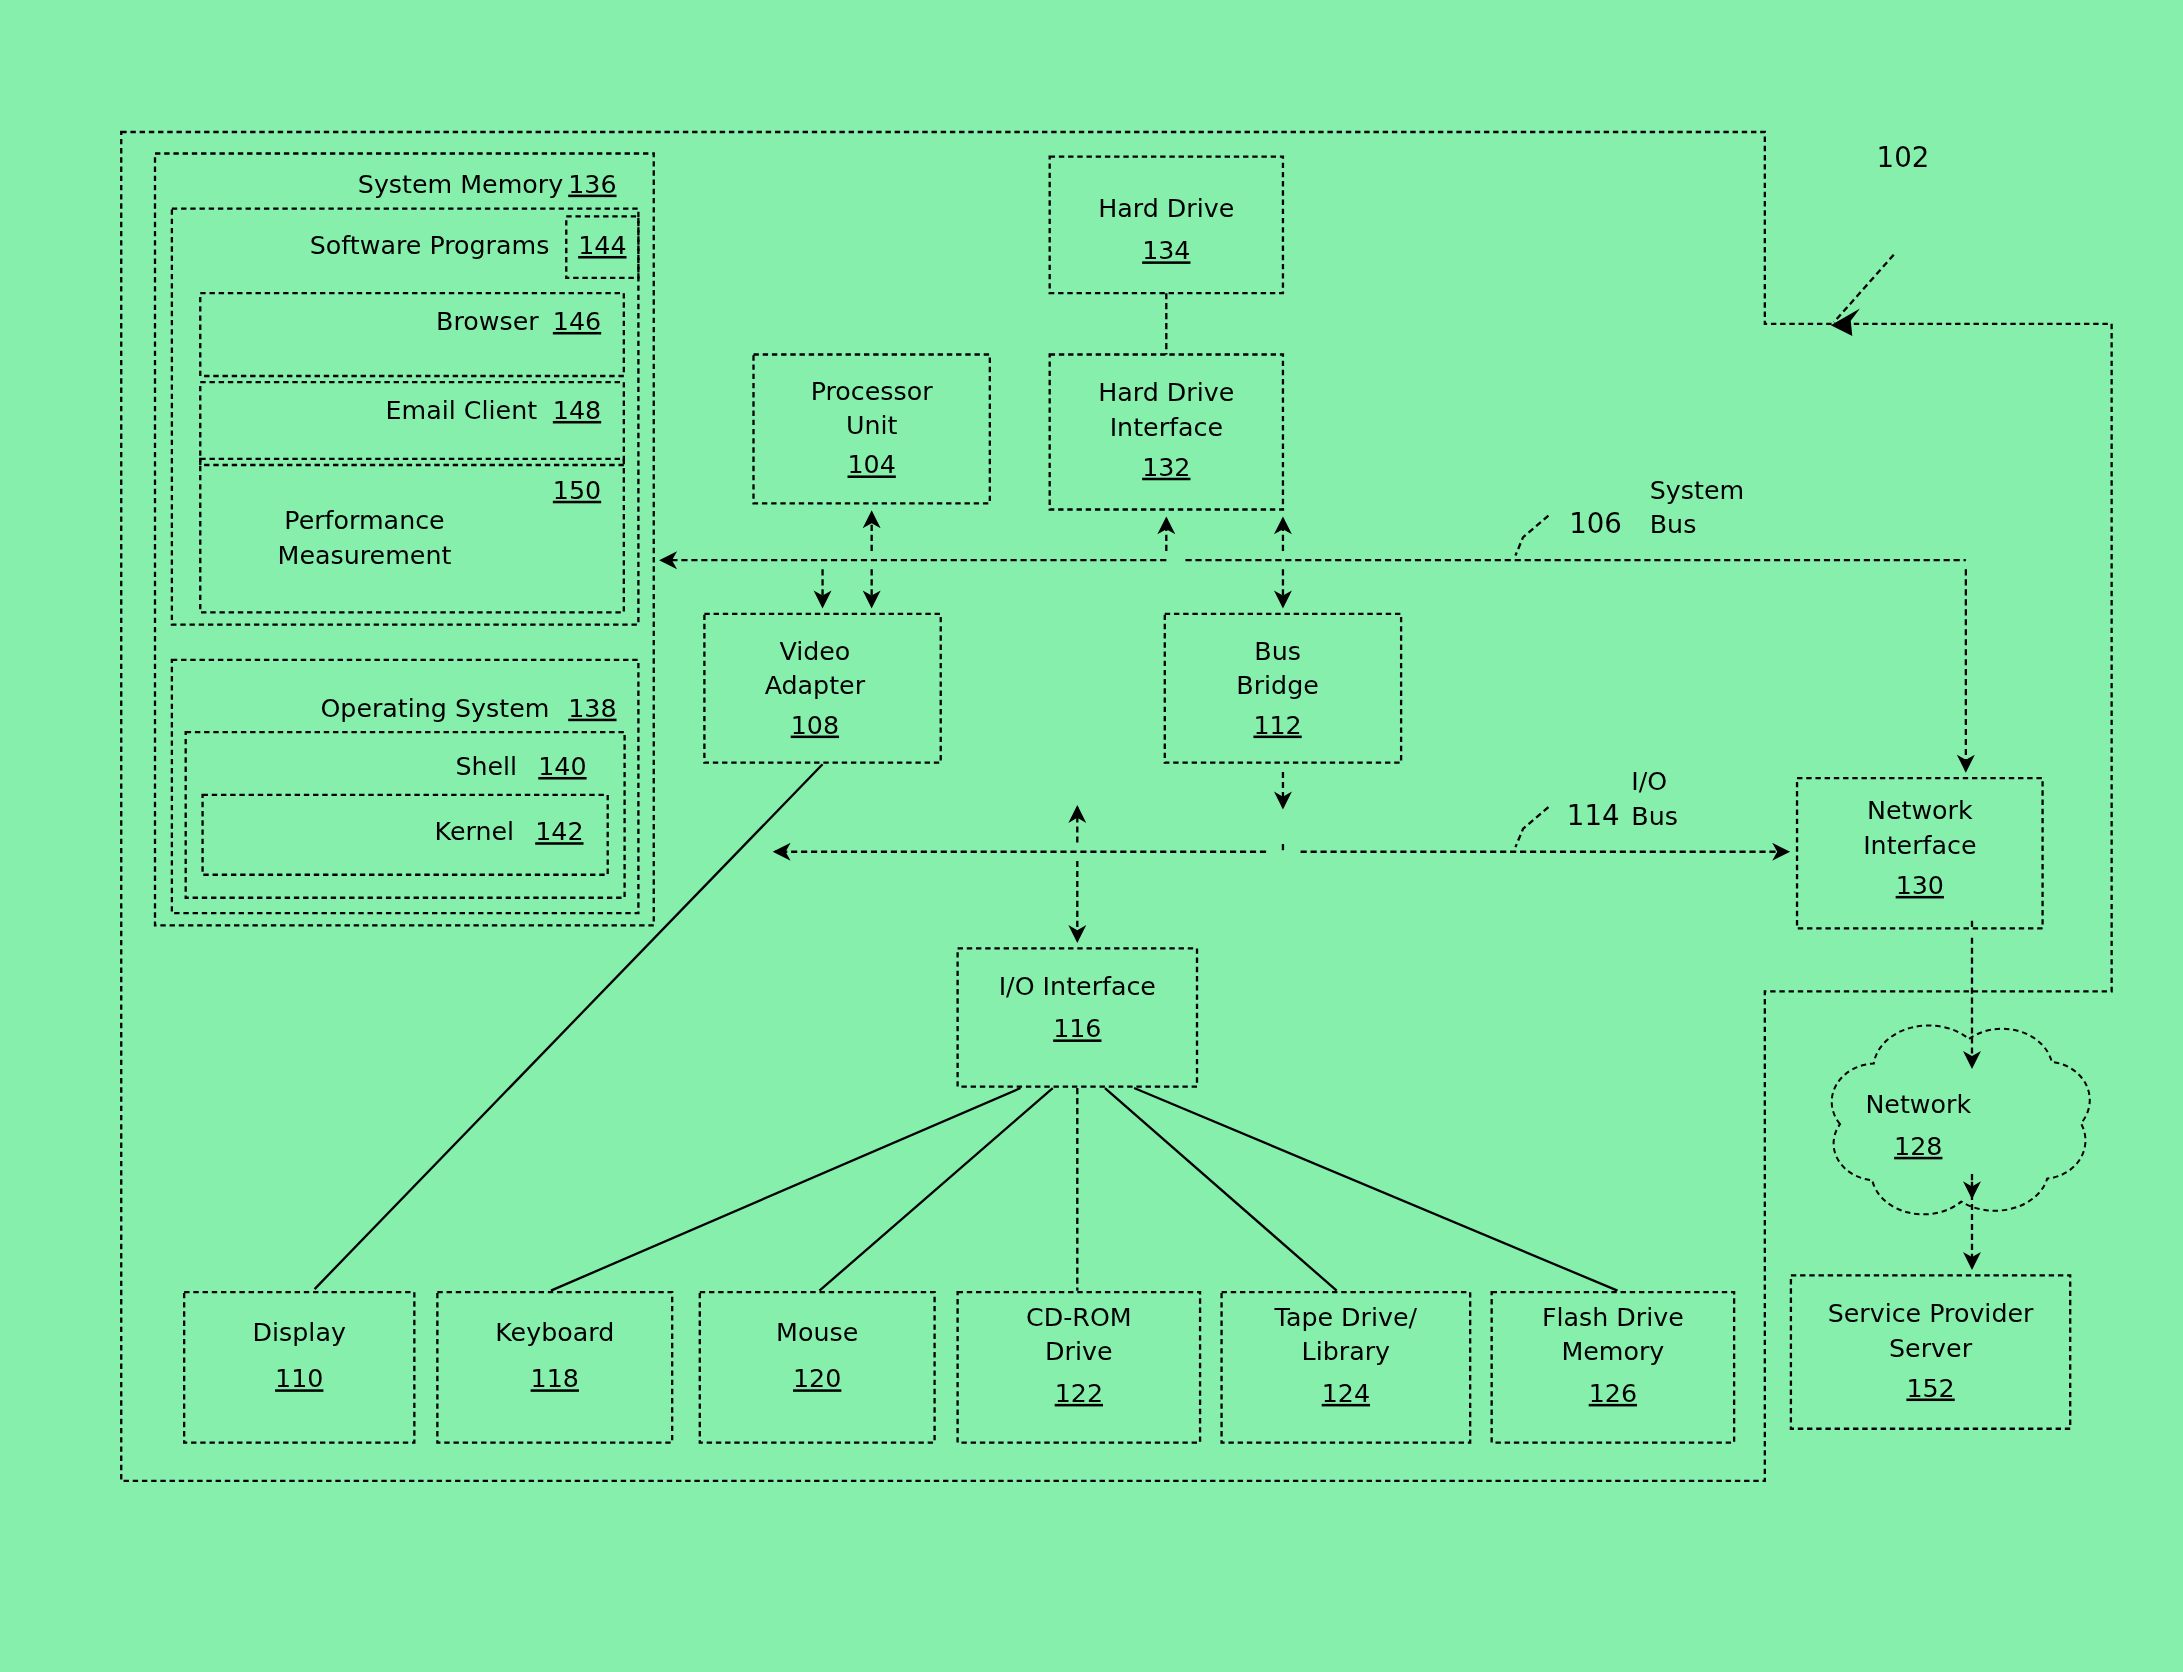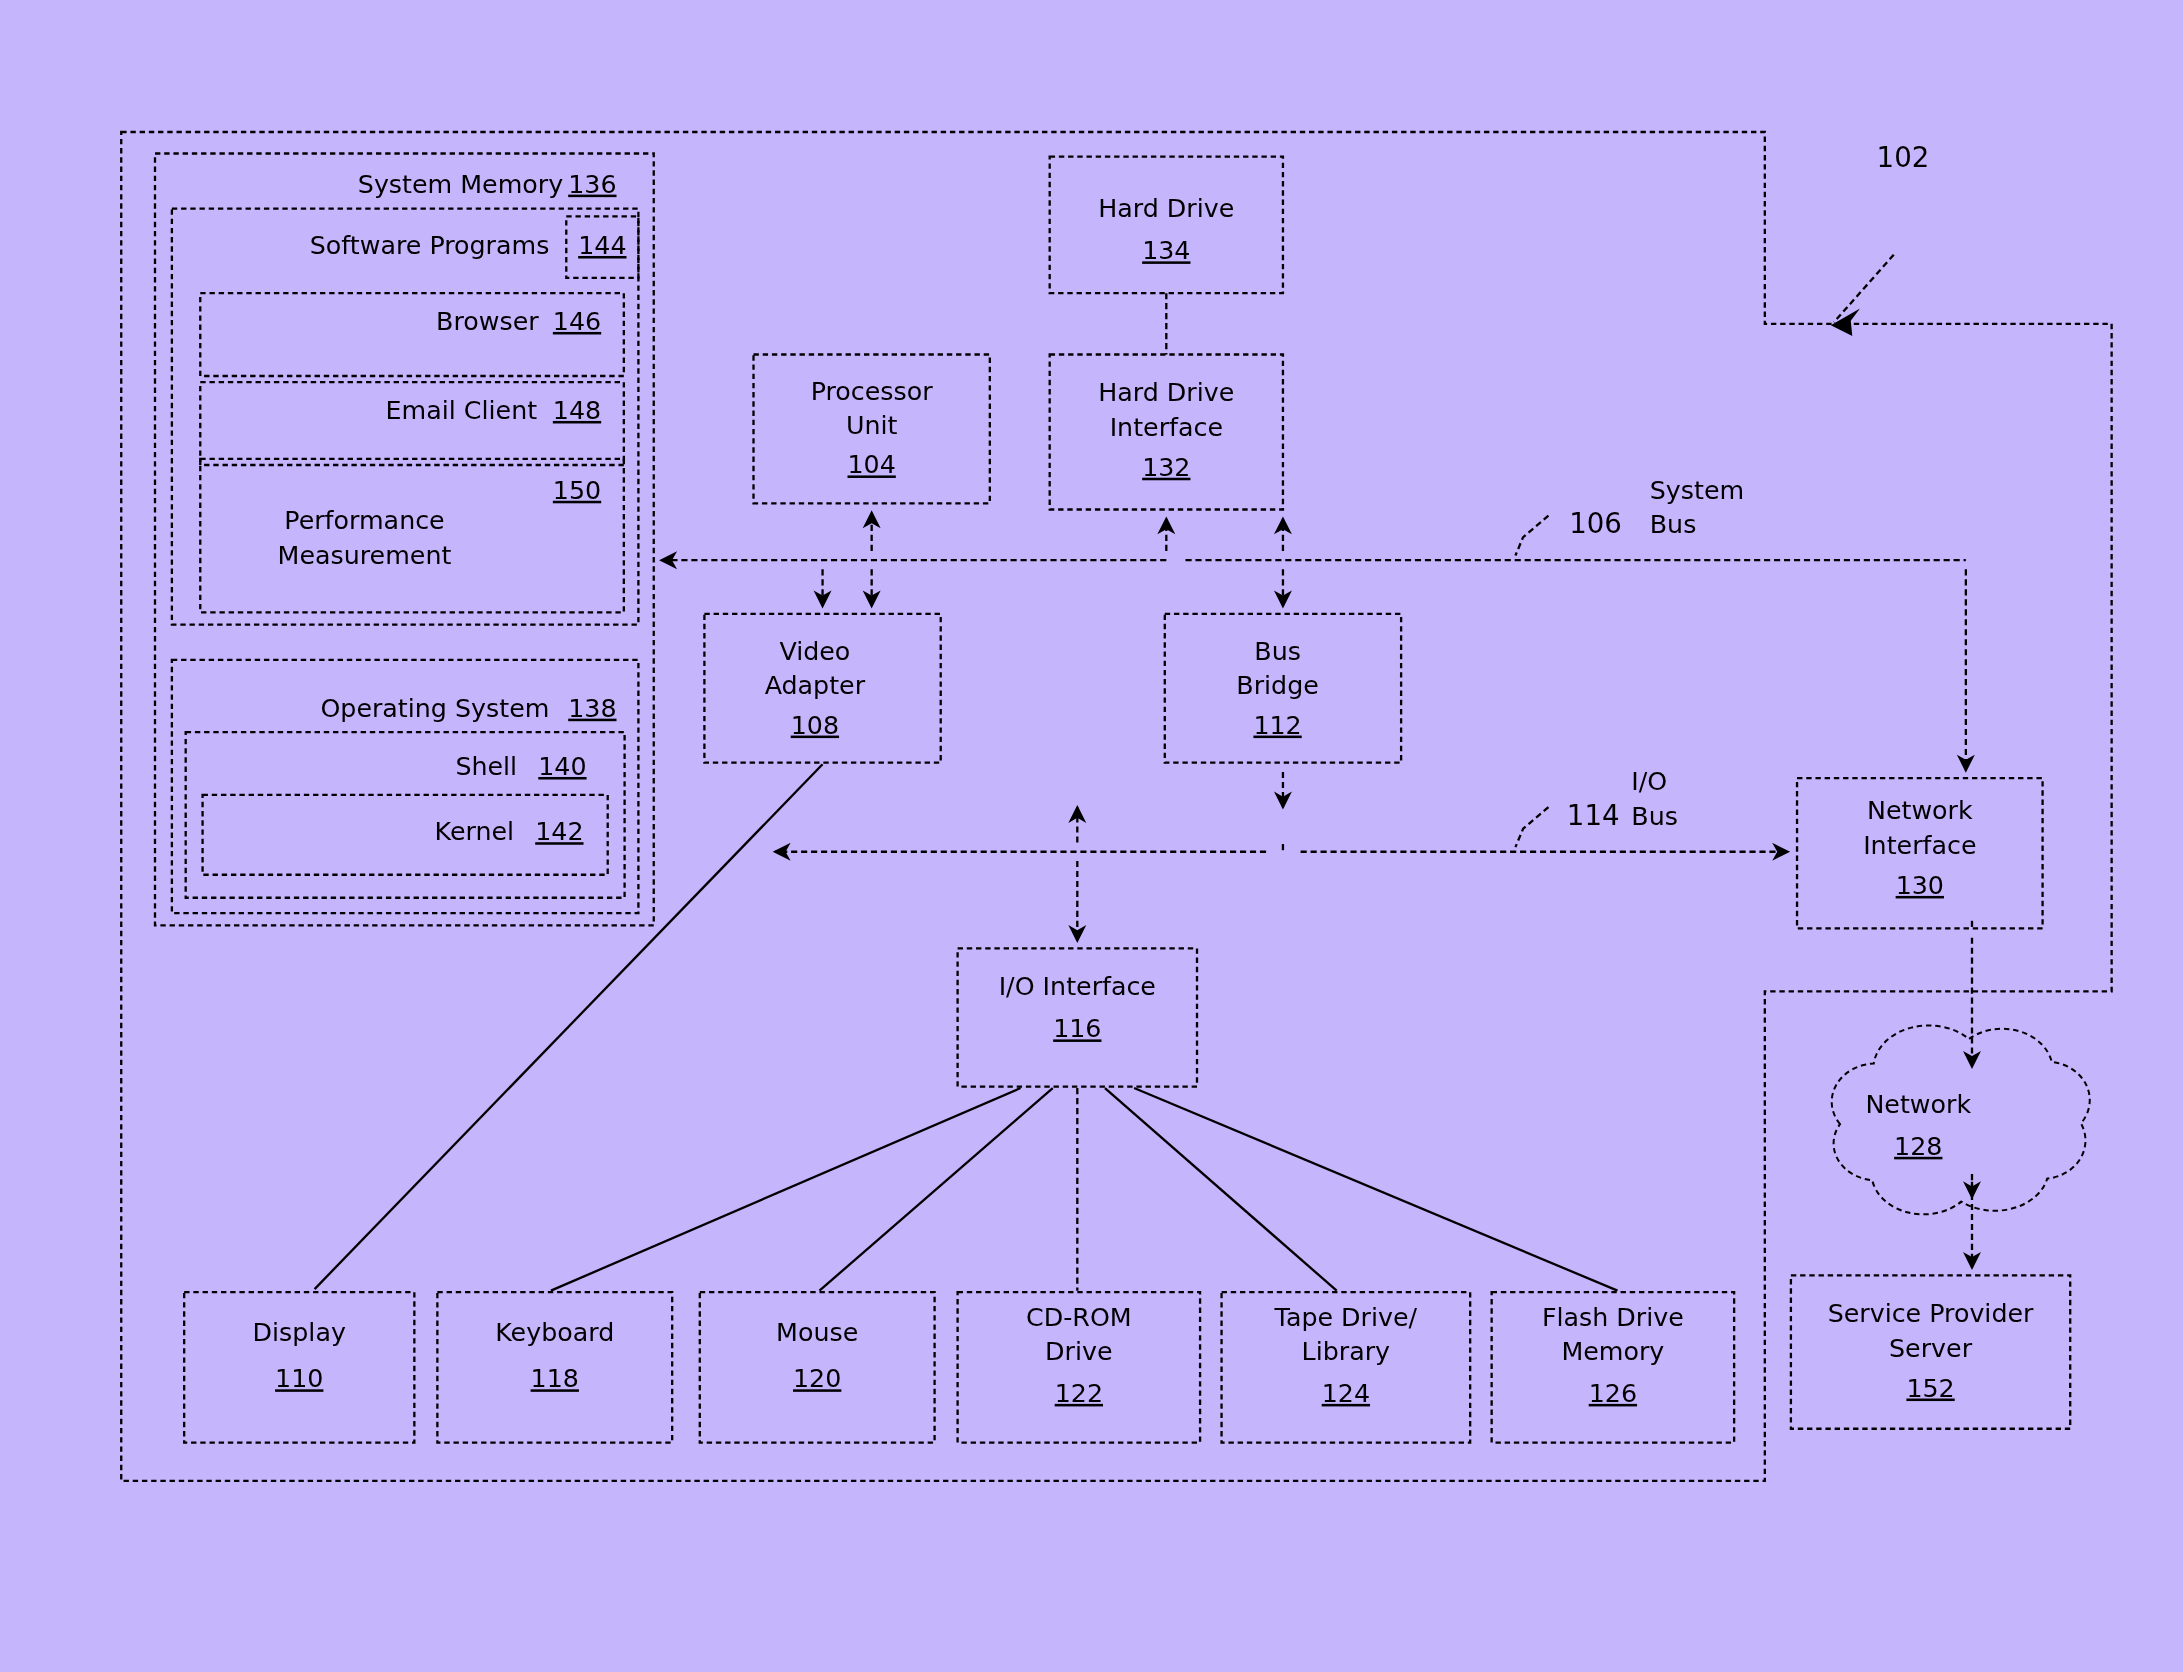--- a/index.html
+++ b/index.html
@@ -4,21 +4,21 @@
 <style>
   html, body {
     margin: 0;
     padding: 0;
     background: #ffffff;
   }
   #figure-root {
     position: relative;
     width: 2183px;
     height: 1672px;
-    background: #c4b5fd;
+    background: #86efac;
     font-family: "DejaVu Sans", sans-serif;
     overflow: hidden;
   }
   svg.layer {
     position: absolute;
     top: 0;
     left: 0;
     width: 2183px;
     height: 1672px;
   }

